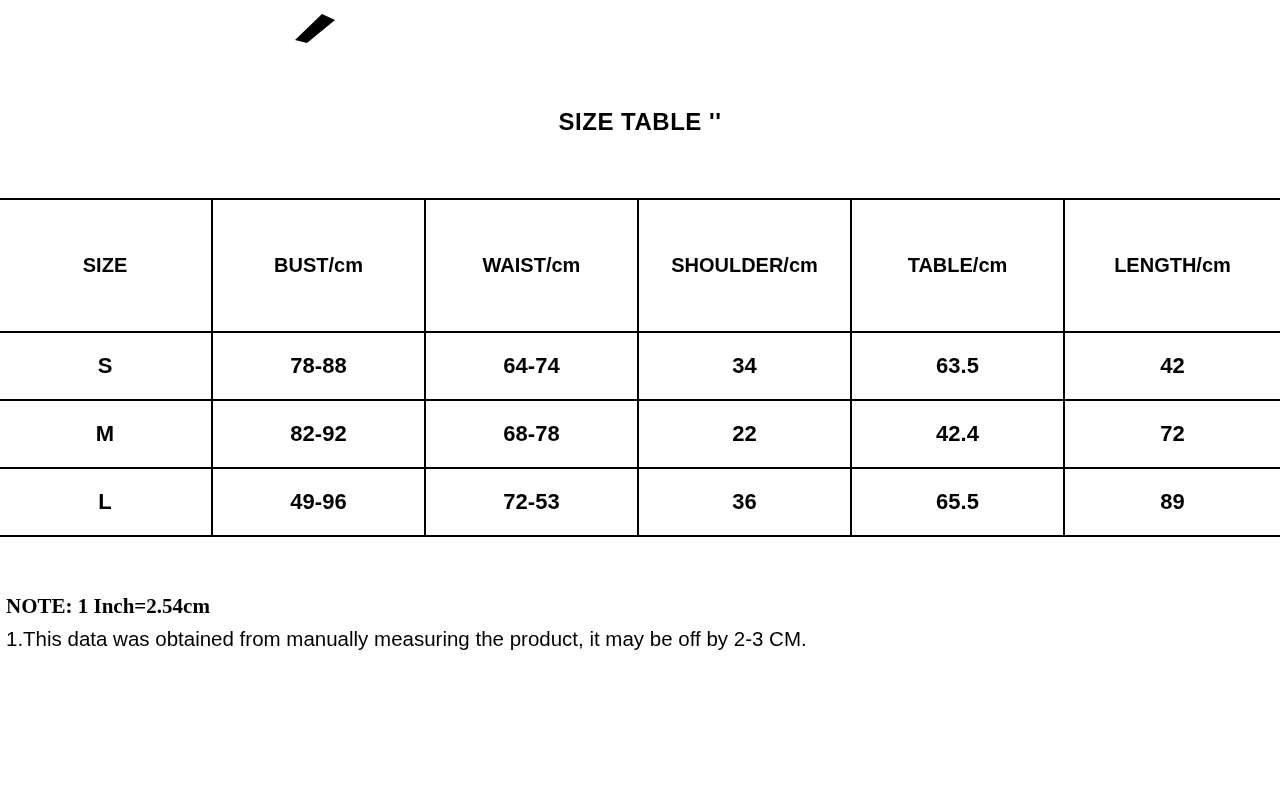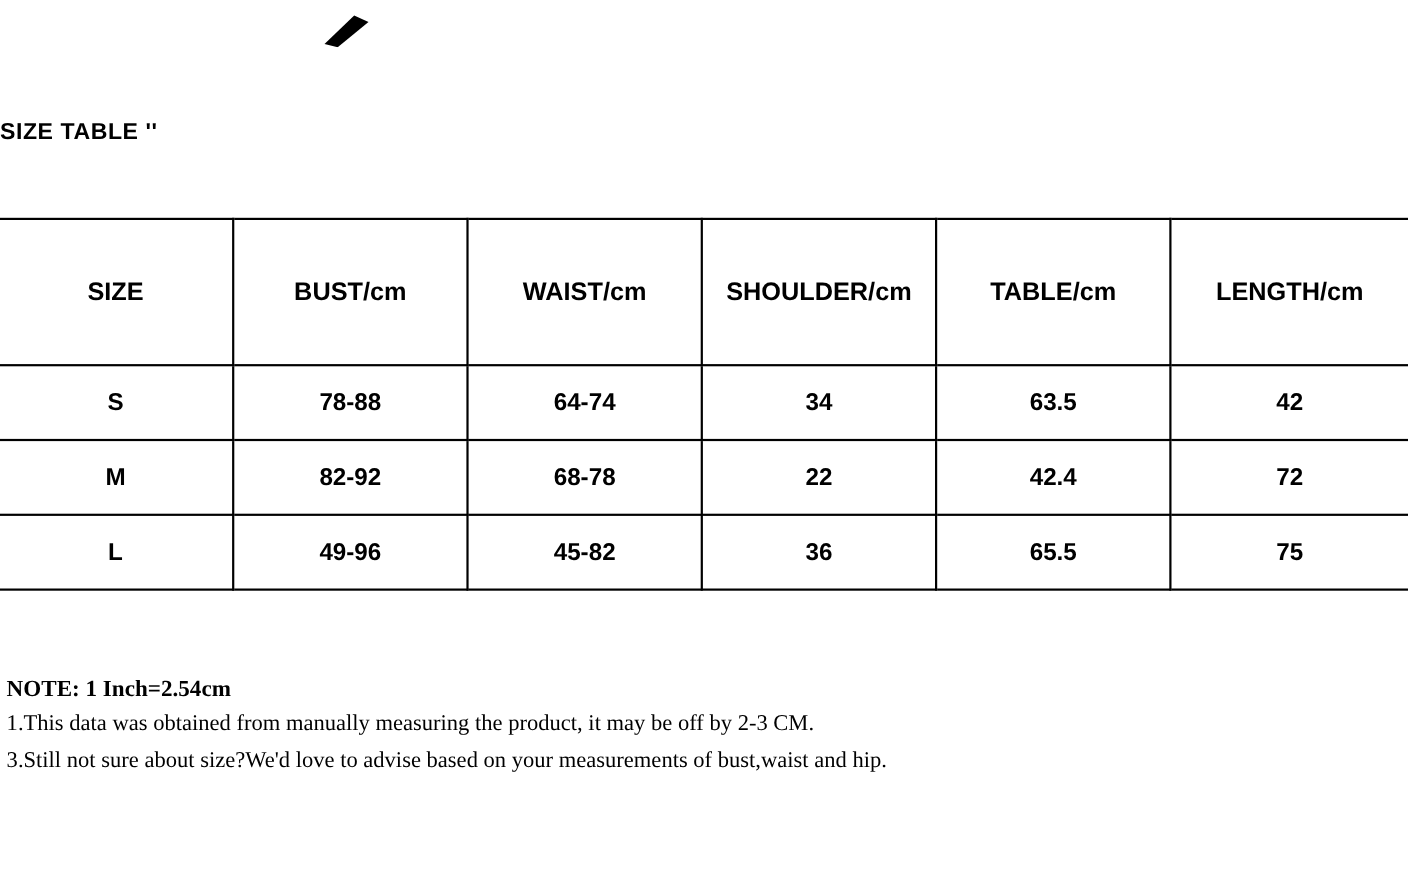--- a/index.html
+++ b/index.html
@@ -31,21 +31,22 @@
     width: 46px;
     height: 30px;
   }
   .mark svg { display: block; }
 
   .title {
     position: absolute;
     left: 0;
     top: 108px;
     width: 1280px;
-    font-size: 21px;
+    text-align: center;
+    font-size: 24px;
     font-weight: bold;
     letter-spacing: 0.5px;
   }
 
   .table-wrap {
     position: absolute;
     left: -1px;
     top: 198px;
     width: 1282px;
   }
@@ -58,21 +59,21 @@
   table.size-table td {
     border: 2px solid #000000;
     text-align: center;
     font-size: 21px;
     font-weight: bold;
     color: #000;
     padding: 0;
   }
   table.size-table thead th {
     height: 131px;
-    font-size: 23px;
+    font-size: 20px;
     margin-left: 36px;
   }
   table.size-table tbody td {
     height: 66px;
     font-size: 22px;
   }
   
   col.c0 { width: 213px; }
   col.c1 { width: 213px; }
   col.c2 { width: 213px; }
@@ -82,31 +83,30 @@
 
   
   table.size-table tr > *:first-child { border-left: none; }
   table.size-table tr > *:last-child { border-right: none; }
 
   .notes {
     position: absolute;
     left: 6px;
     top: 594px;
     width: 1268px;
-    margin-top: 20px;
   }
   .notes .note-head {
     font-size: 21px;
     font-weight: bold;
     font-family: "Liberation Serif", serif;
     margin-bottom: 3px;
   }
   .notes .note-line {
     font-size: 20.5px;
-    font-family: Liberation Serif, serif;
+    font-family: Liberation Sans, sans-serif;
     line-height: 1.62;
     white-space: nowrap;
   }
 </style>
 </head>
 <body>
 
 <div class="page">
 
   <div class="mark">
@@ -150,28 +150,27 @@
           <td>M</td>
           <td>82-92</td>
           <td>68-78</td>
           <td>22</td>
           <td>42.4</td>
           <td>72</td>
         </tr>
         <tr>
           <td>L</td>
           <td>49-96</td>
-          <td>45-82</td>
+          <td>72-53</td>
           <td>36</td>
           <td>65.5</td>
-          <td>75</td>
+          <td>89</td>
         </tr>
       </tbody>
     </table>
   </div>
 
   <div class="notes">
     <div class="note-head">NOTE: 1 Inch=2.54cm</div>
     <div class="note-line">1.This data was obtained from manually measuring the product, it may be off by 2-3 CM.</div>
-    <div class="note-line">3.Still not sure about size?We'd love to advise based on your measurements of bust,waist and hip.</div>
   </div>
 
 </div>
 
 </body></html>

